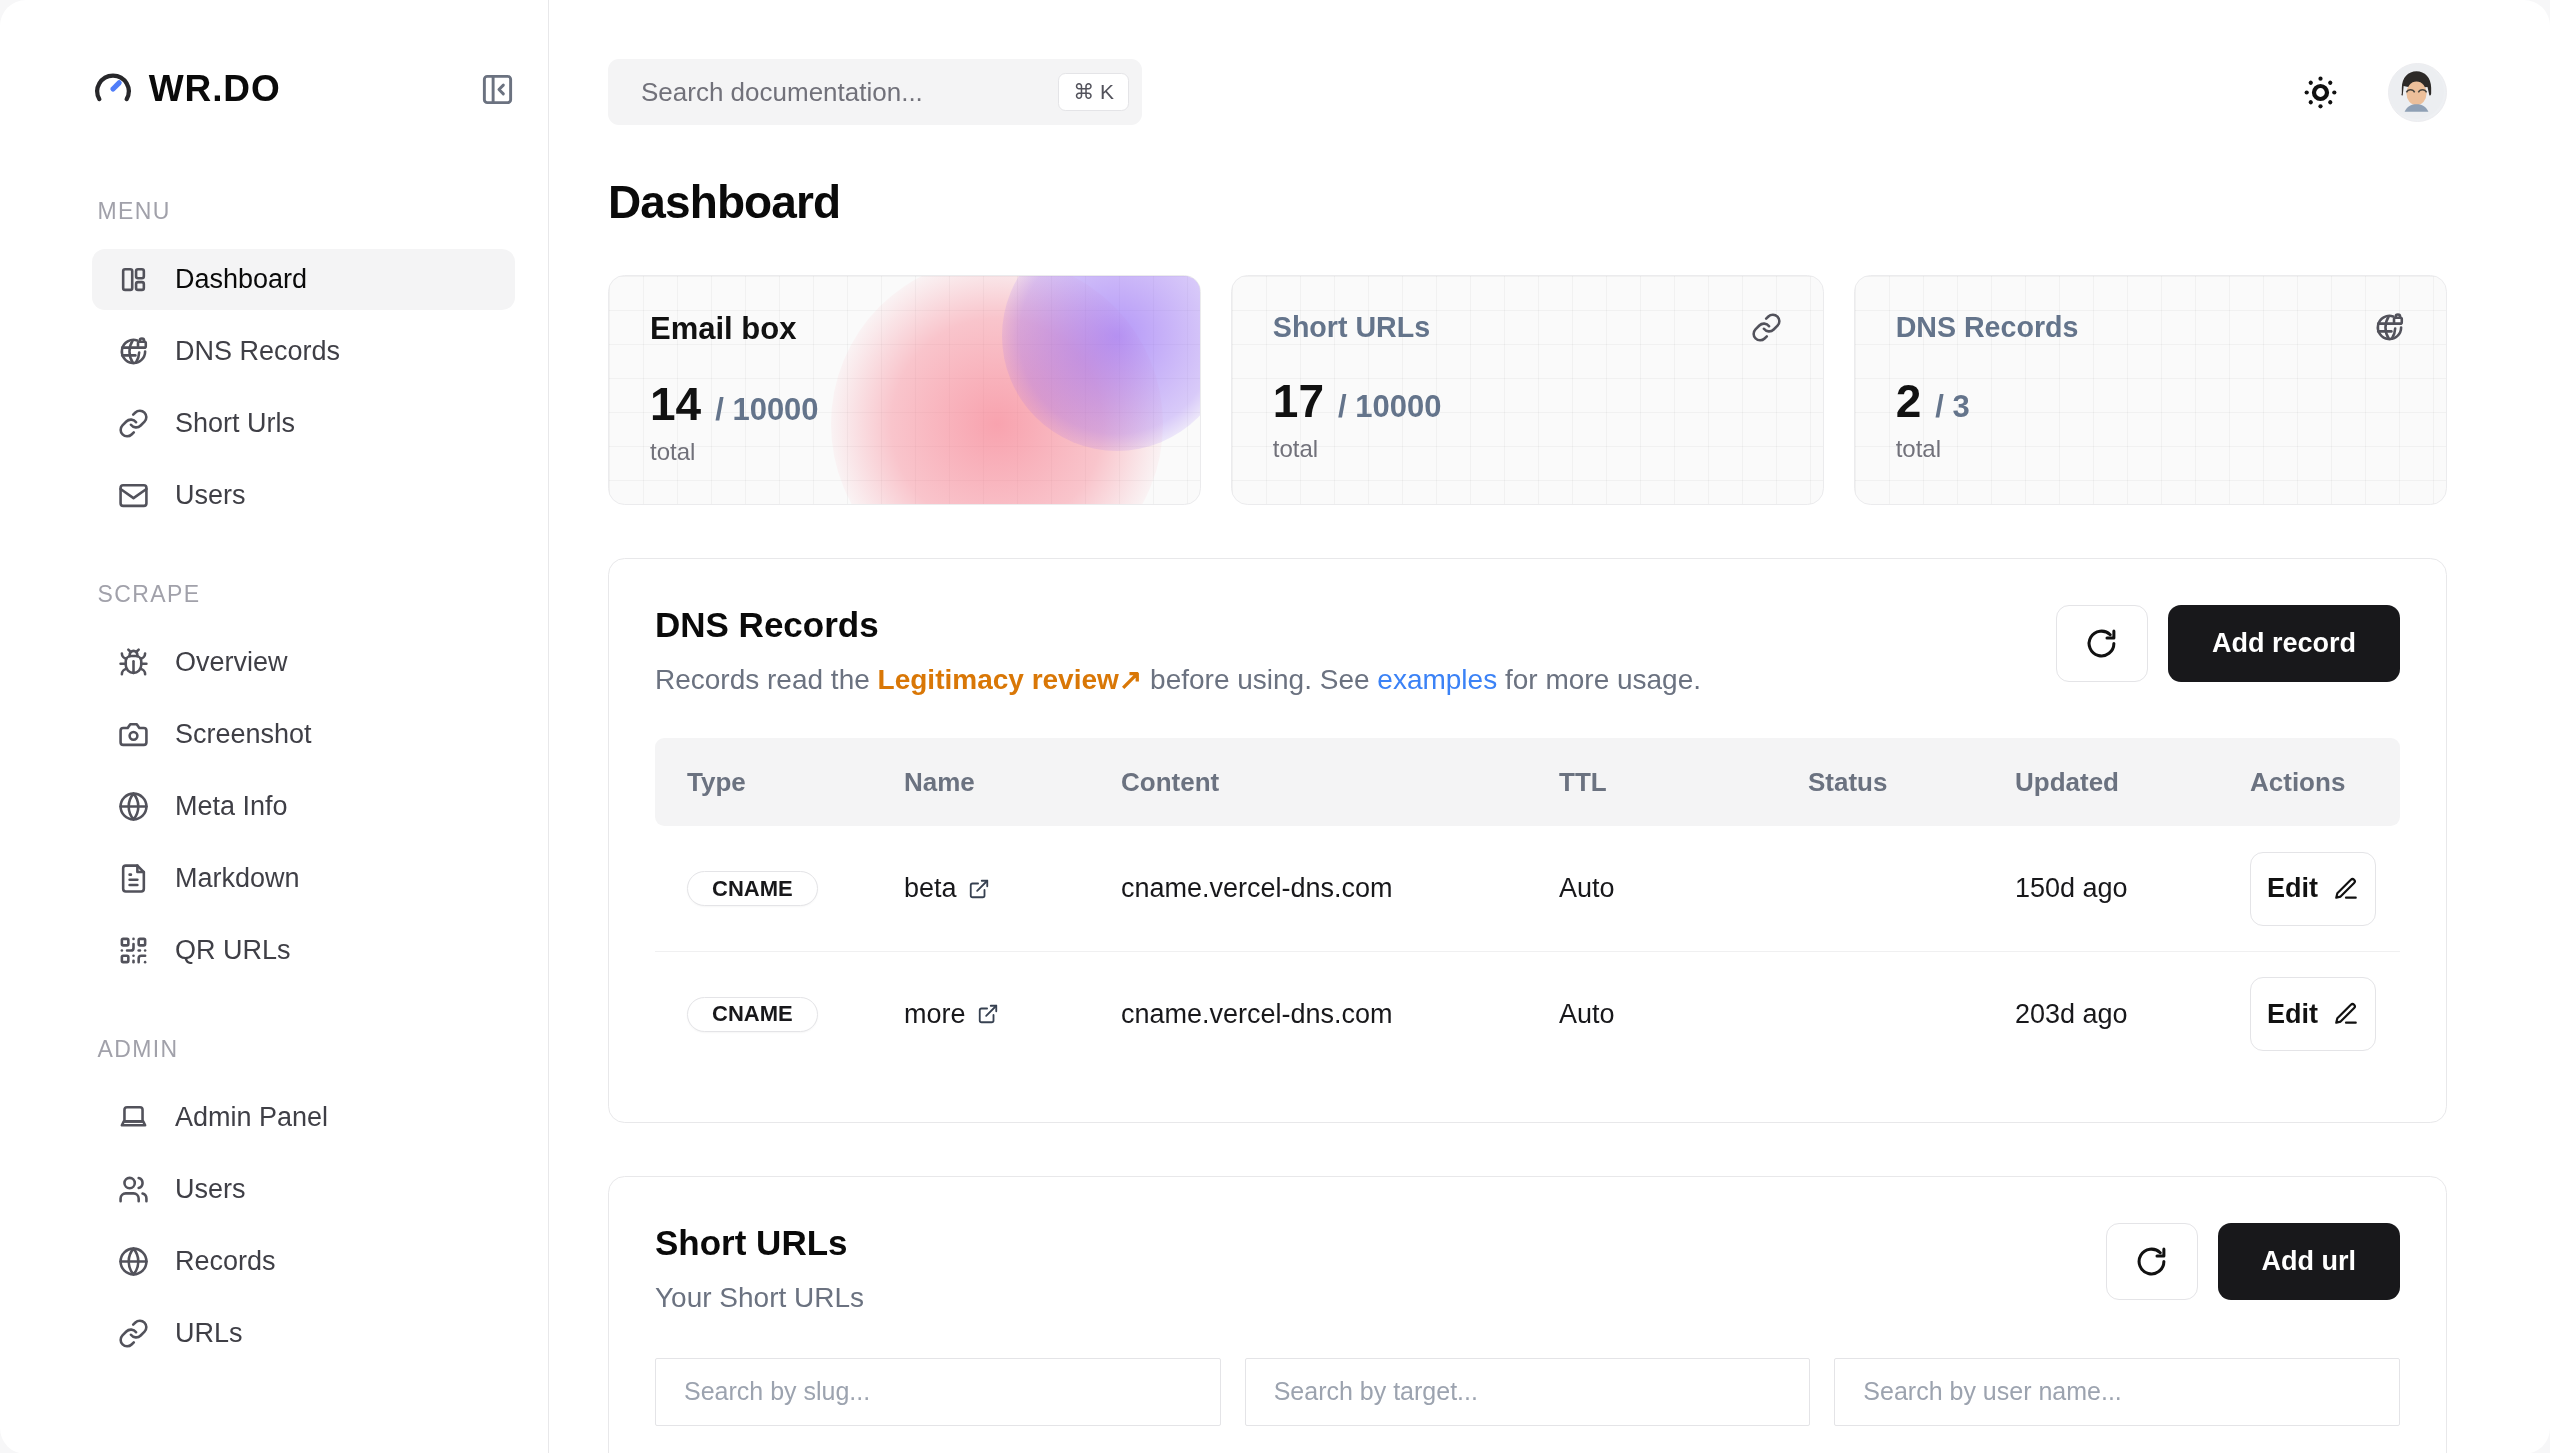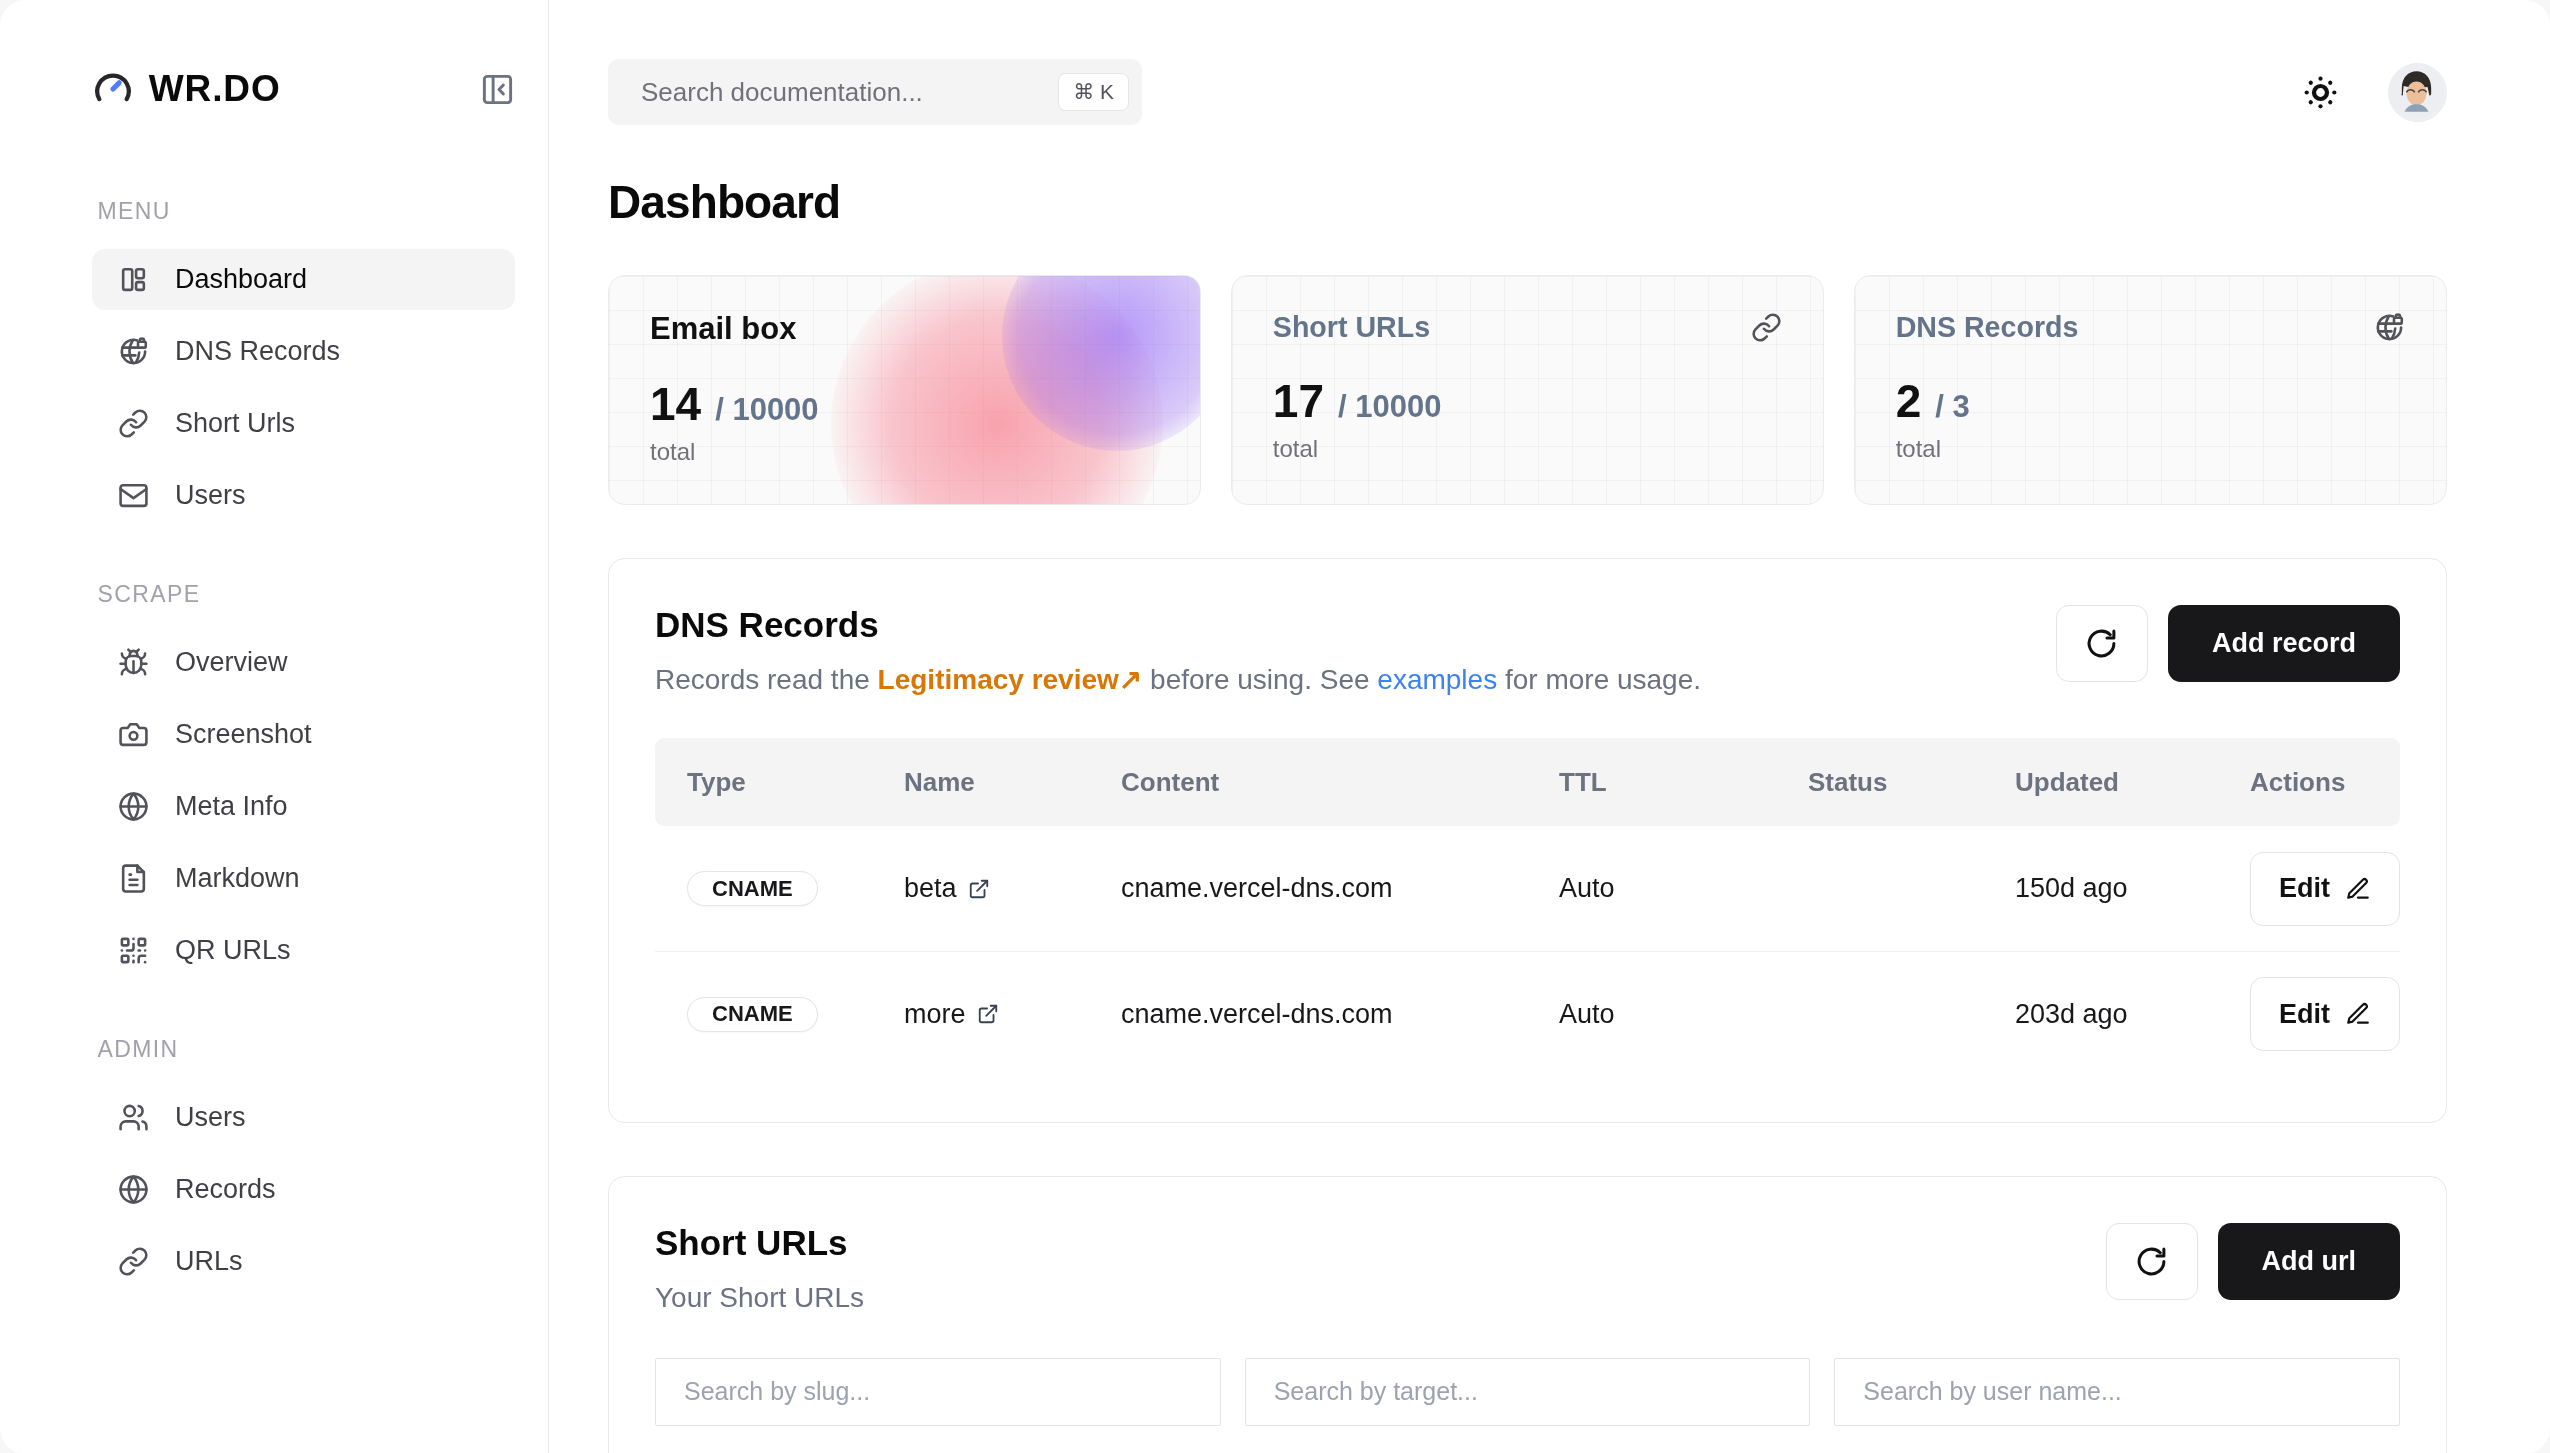--- a/index.html
+++ b/index.html
@@ -65,21 +65,21 @@
   .tbl { margin-top:42px; }
   .tgrid { display:grid; grid-template-columns:217px 217px 438px 249px 207px 235px 1fr; align-items:center; padding-left:32px; }
   .tbl-header { height:88px; background:#f4f4f5; border-radius:9.2px; color:#6b7280; font-size:26px; font-weight:600; }
   .tbl-row { height:125px; font-size:27px; color:#18181b; }
   .tbl-row + .tbl-row { border-top:0.9px solid #f0f0f1; }
   .badge { display:inline-flex; width:max-content; align-items:center; height:35px; padding:0 24px; border:0.9px solid #e4e4e7; border-radius:24px; font-size:22px; font-weight:600; background:#fff; box-shadow:0 0.9px 1.8px rgba(0,0,0,.04); }
   .name-cell { display:flex; align-items:center; gap:11px; cursor:pointer; }
   .name-cell .ext { color:#374151; display:flex; }
   .toggle { width:81px; height:46px; background:#18181b; border-radius:23px; position:relative; box-shadow:0 13px 20px rgba(0,0,0,.10); cursor:pointer; }
   .toggle-knob { position:absolute; right:4.6px; top:4.6px; width:37px; height:37px; background:#fff; border-radius:50%; }
-  .edit-btn { display:inline-flex; gap:14.7px; align-items:center; height:74px; padding:0 28px; border:0.9px solid #e4e4e7; border-radius:13px; background:#fff; font-size:27px; font-weight:600; color:#111; cursor:pointer; font-family:"Liberation Sans", sans-serif; }
+  .edit-btn { display:inline-flex; gap:14.7px; align-items:center; height:74px; padding:0 16px; border:0.9px solid #e4e4e7; border-radius:13px; background:#fff; font-size:27px; font-weight:600; color:#111; cursor:pointer; font-family:"Liberation Sans", sans-serif; }
 
   
   .filters { display:flex; gap:24px; margin-top:44px; }
   .filters input { flex:1; height:68px; border:0.9px solid #e4e4e7; border-radius:2px; padding:0 28px; font-size:25px; color:#3f3f46; outline:none; font-family:"Liberation Sans", sans-serif; background:#fff; }
   .filters input::placeholder { color:#9ca3af; }
 
   svg { display:block; }
 </style>
 </head>
 <body>
@@ -219,20 +219,29 @@
               <path d="M21 12v.01"></path>
               <path d="M12 21v-1"></path>
             </svg>
         </span>
         <span>QR URLs</span>
       </div>
     </div>
 
     <div class="nav-group">
       <div class="nav-label">ADMIN</div>
+      <div class="nav-item">
+        <span class="nicon">
+          <svg width="31" height="31" viewBox="0 0 24 24" fill="none" stroke="currentColor" stroke-width="2" stroke-linecap="round" stroke-linejoin="round">
+              <path d="M5 6a2 2 0 0 1 2-2h10a2 2 0 0 1 2 2v9H5z"></path>
+              <path d="M3 18h18l-1.5-3h-15z"></path>
+            </svg>
+        </span>
+        <span>Admin Panel</span>
+      </div>
       <div class="nav-item">
         <span class="nicon">
           <svg width="31" height="31" viewBox="0 0 24 24" fill="none" stroke="currentColor" stroke-width="2" stroke-linecap="round" stroke-linejoin="round">
               <circle cx="9" cy="7" r="4"></circle>
               <path d="M2 21v-2a4 4 0 0 1 4-4h6a4 4 0 0 1 4 4v2"></path>
               <path d="M16 3.13a4 4 0 0 1 0 7.75"></path>
               <path d="M22 21v-2a4 4 0 0 0-3-3.85"></path>
             </svg>
         </span>
         <span>Users</span>

